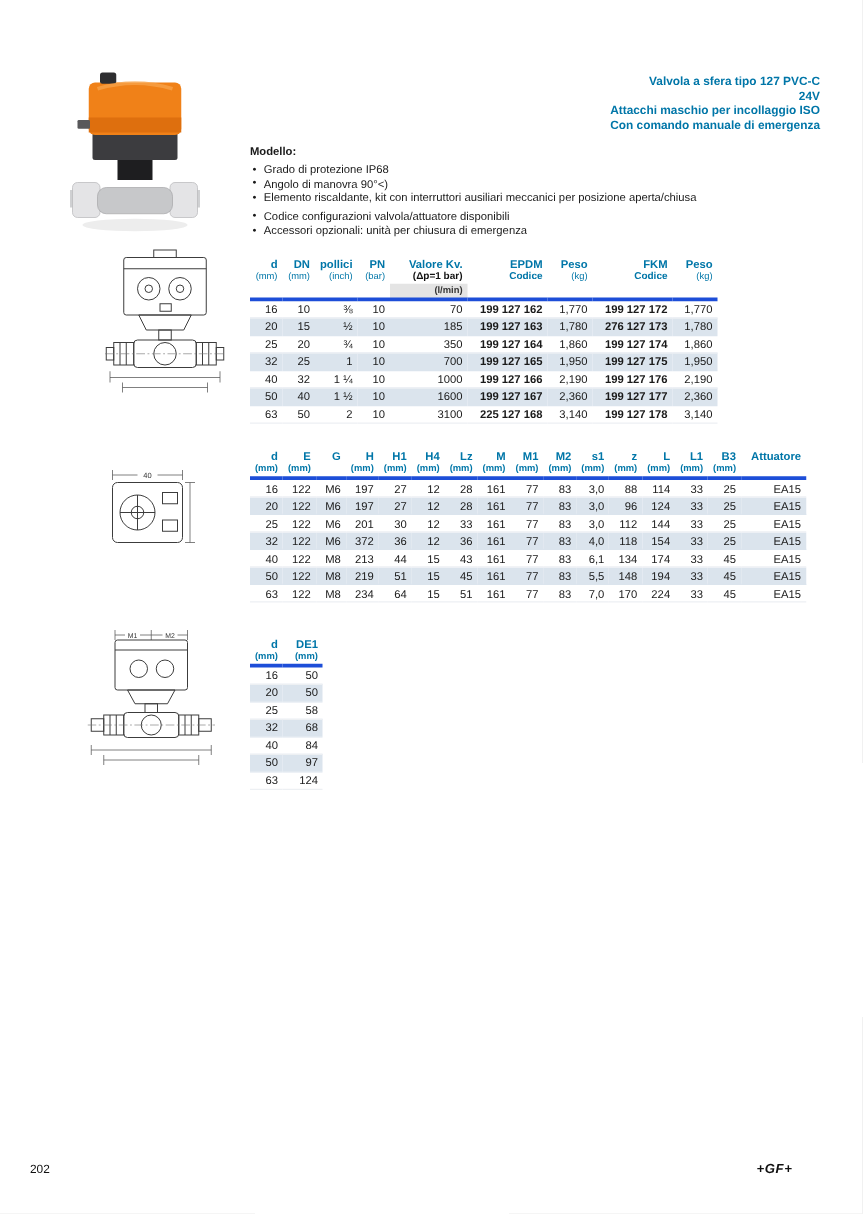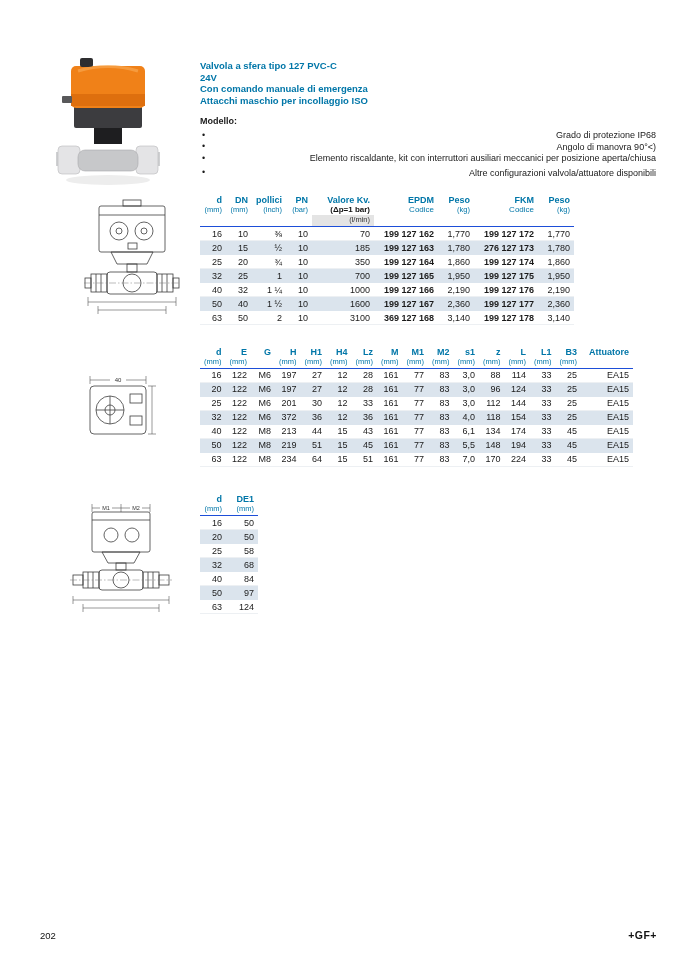--- a/index.html
+++ b/index.html
@@ -9,57 +9,57 @@
     position:relative; width:690px; height:971px; background:#ffffff;
     margin:0 auto; overflow:hidden; color:#1a1a1a;
   }
   .figure { position:absolute; }
   .fig-photo { left:56px; top:56px; }
   .fig-d1 { left:84px; top:198px; }
   .fig-d2 { left:82px; top:372px; }
   .fig-d3 { left:70px; top:500px; }
 
   .content { position:absolute; left:200px; top:60px; width:456px; }
-  .title { color:#0076a8; font-weight:bold; font-size:9.5px; line-height:11.5px; }
+  .title { color:#0076a8; font-weight:bold; font-size:9.5px; line-height:11.5px;text-align:right; }
   .section-heading { font-weight:bold; font-size:9px; margin-top:10px; line-height:11px; }
   ul.bullets { list-style:none; margin-top:3px; }
-  ul.bullets li { font-size:9px; line-height:11.5px; padding-left:11px; position:relative;text-align:right; }
+  ul.bullets li { font-size:9px; line-height:11.5px; padding-left:11px; position:relative; }
   ul.bullets li::before { content:"\2022"; position:absolute; left:2px; top:-0.5px; }
 
   table { border-collapse:collapse; font-size:9px; color:#1a1a1a; }
   th, td { padding:1.5px 4px; text-align:right; white-space:nowrap; }
   thead th { color:#0076a8; vertical-align:bottom; }
   th.h-label { font-weight:bold; font-size:9px; line-height:10px; padding-bottom:0; }
   th.h-unit { font-weight:normal; font-size:7.5px; line-height:9px; padding-top:0; }
   th.h-unit.dark { color:#111111; font-weight:bold; font-size:8px; }
-  th.h-unit.strong { color:#0076a8; font-weight:normal; font-size:8px; }
+  th.h-unit.strong { color:#0076a8; font-weight:bold; font-size:8px; }
   th.h-sub { font-weight:normal; font-size:7.5px; line-height:9px; color:#333; padding-top:0; }
   th.h-sub.band { background:#e4e4e4; }
-  thead tr:last-child th { border-bottom:1px solid #1d4ed8; padding-bottom:2px; }
+  thead tr:last-child th { border-bottom:3px solid #1d4ed8; padding-bottom:2px;font-weight:bold; }
   tbody td { border-bottom:1px solid #edf0f3; }
   tbody tr:nth-child(even) { background:#dbe4ed; }
   tbody tr:nth-child(even) td { border-bottom:1px solid #dbe4ed; }
   td.bold { font-weight:bold; }
 
   .t1 { margin-top:14px; }
   .t2 { margin-top:20px; }
   .t3 { margin-top:26px; }
   .t1 th:nth-child(1), .t1 th:nth-child(2), .t1 th:nth-child(4) { min-width:26px; }
   .t1 th:nth-child(3) { min-width:34px; }
   .t1 th:nth-child(5) { min-width:62px; }
   .t1 th:nth-child(6), .t1 th:nth-child(8) { min-width:64px; }
   .t1 th:nth-child(7), .t1 th:nth-child(9) { min-width:36px; }
   .t2 th { min-width:24px; }
   .t2 th:nth-child(1) { min-width:22px; }
   .t2 th:nth-child(16) { min-width:52px; }
   .t3 th:nth-child(1) { min-width:26px; }
   .t3 th:nth-child(2) { min-width:32px; }
 
-  .footer-page { position:absolute; left:40px; bottom:30px; font-size:9.5px; color:#111; }
-  .footer-brand { position:absolute; right:33px; bottom:30px; font-size:10.5px; font-weight:bold; color:#111; letter-spacing:0.5px; }
+  .footer-page { position:absolute; left:24px; bottom:30px; font-size:9.5px; color:#111; }
+  .footer-brand { position:absolute; right:56px; bottom:30px; font-size:10.5px; font-weight:bold; color:#111; letter-spacing:0.5px;font-style:italic; }
 </style>
 </head>
 <body>
 
 <div class="page">
 
   <svg class="figure fig-photo" width="104" height="132" viewBox="0 0 104 132">
     <ellipse cx="52" cy="124" rx="42" ry="5" fill="#ededed"></ellipse>
     <rect x="0" y="96" width="8" height="14" fill="#cfd0d2"></rect>
     <rect x="96" y="96" width="8" height="14" fill="#cfd0d2"></rect>
@@ -172,33 +172,34 @@
       <line x1="13" y1="104" x2="13" y2="112"></line>
       <line x1="89" y1="104" x2="89" y2="112"></line>
     </g>
   </svg>
 
   <div class="content">
 
     <div class="title">
         <div>Valvola a sfera tipo 127 PVC-C</div>
         <div>24V</div>
+        <div>Attacchi maschio per incollaggio ISO</div>
         <div>Con comando manuale di emergenza</div>
-        <div>Attacchi maschio per incollaggio ISO</div>
       </div>
 
     <div class="section-heading">Modello:</div>
     <ul class="bullets">
         <li>Grado di protezione IP68</li>
         <li>Angolo di manovra 90°&lt;)</li>
         <li>Elemento riscaldante, kit con interruttori ausiliari meccanici per posizione aperta/chiusa</li>
       </ul>
 
     <ul class="bullets">
-        <li>Altre configurazioni valvola/attuatore disponibili</li>
+        <li>Codice configurazioni valvola/attuatore disponibili</li>
+        <li>Accessori opzionali: unità per chiusura di emergenza</li>
       </ul>
 
     <table class="t1">
         <thead>
           <tr>
             <th class="h-label">d</th>
             <th class="h-label">DN</th>
             <th class="h-label">pollici</th>
             <th class="h-label">PN</th>
             <th class="h-label">Valore Kv.</th>
@@ -296,21 +297,21 @@
             <td>2,360</td>
             <td class="bold">199 127 177</td>
             <td>2,360</td>
           </tr>
           <tr>
             <td>63</td>
             <td>50</td>
             <td>2</td>
             <td>10</td>
             <td>3100</td>
-            <td class="bold">369 127 168</td>
+            <td class="bold">225 127 168</td>
             <td>3,140</td>
             <td class="bold">199 127 178</td>
             <td>3,140</td>
           </tr>
         </tbody>
       </table>
 
     <table class="t2">
         <thead>
           <tr>

